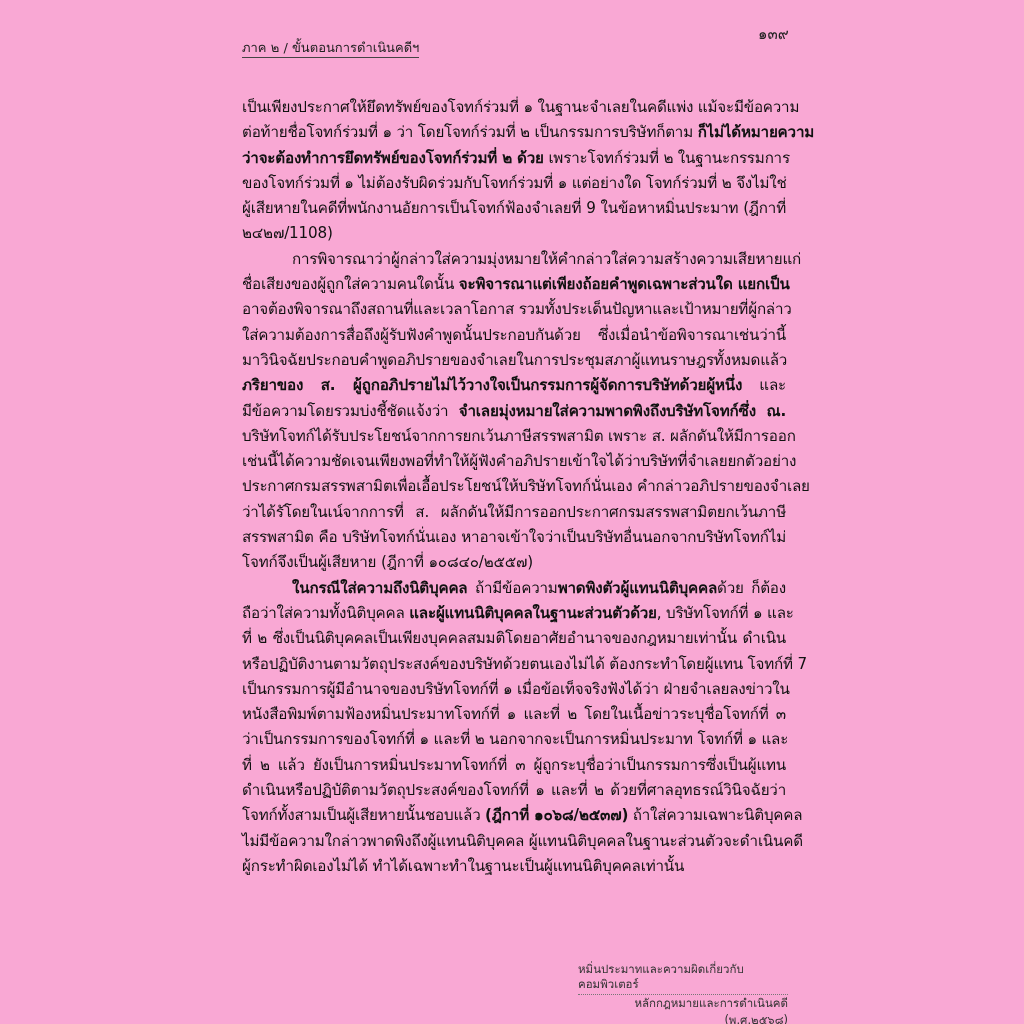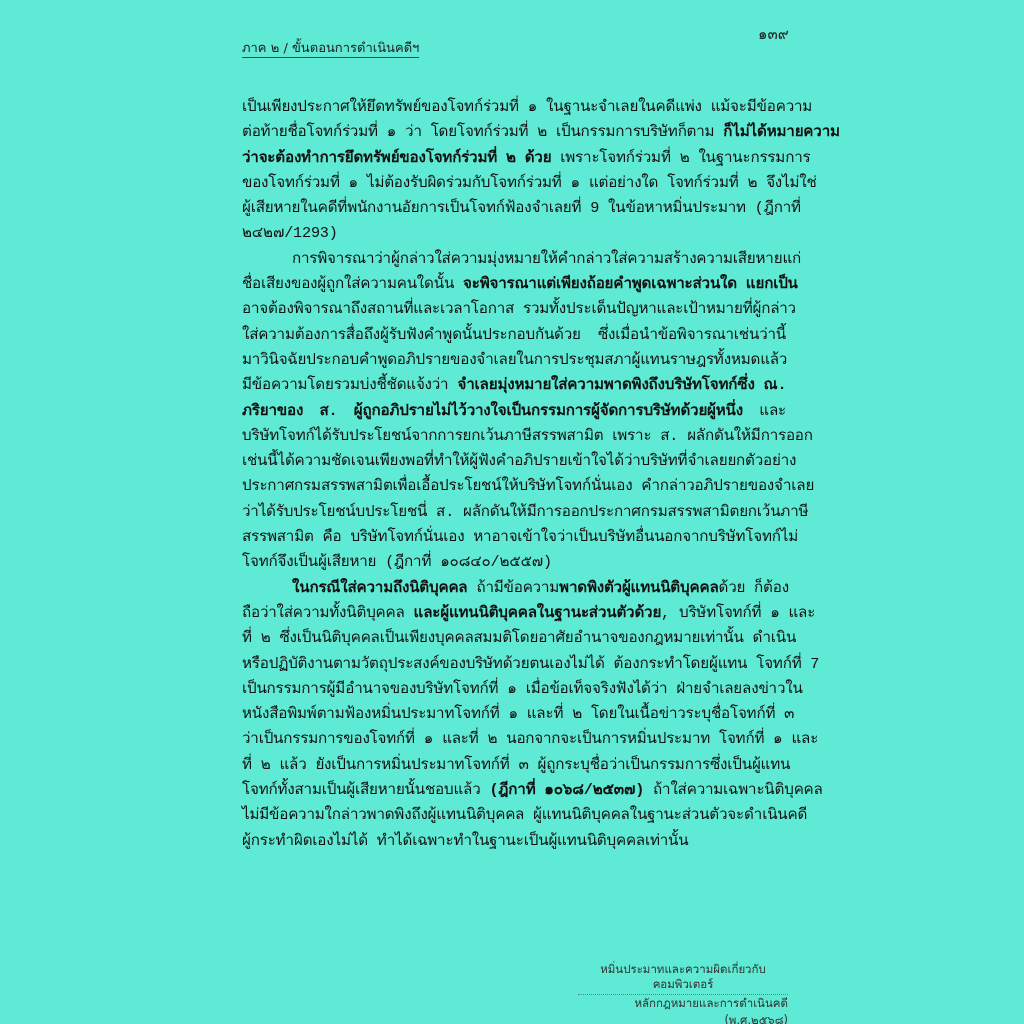--- a/index.html
+++ b/index.html
@@ -1,66 +1,67 @@
 <!DOCTYPE html>
 <html><head>
 <meta charset="utf-8">
 <style>
   html, body { margin: 0; padding: 0; background: #ffffff; }
   body { width: 1024px; height: 1024px; position: relative; overflow: hidden;
          font-family: "DejaVu Sans", "Liberation Sans", sans-serif; color: #111; }
-  .page { position: absolute; left: 0; top: 0; width: 1024px; height: 1024px; background: #5eead4; }
+  .page { position: absolute; left: 0; top: 0; width: 1024px; height: 1024px; background: #f9a8d4; }
   .running-head { position: absolute; left: 242px; top: 40px; font-size: 13px; color: #222;
                   border-bottom: 1px solid #444; padding-bottom: 1px; line-height: 16px; }
   .page-number { position: absolute; left: 758px; top: 26px; font-size: 15px; color: #222; line-height: 16px; }
-  .body { position: absolute; left: 242px; top: 95px; width: 544px; font-family: Liberation Mono, monospace; }
+  .body { position: absolute; left: 242px; top: 95px; width: 544px; }
   .line { height: 25.3px; line-height: 25.3px; font-size: 15.2px; white-space: nowrap;
           overflow: visible; text-align: justify; text-align-last: justify; letter-spacing: -0.2px; }
   .line.last { text-align-last: left; }
   .line.indent { padding-left: 50px; }
   .b { font-weight: bold; }
   .footer { position: absolute; left: 578px; top: 962px; width: 210px; font-size: 11.5px; color: #333; }
-  .footer .f1 { border-bottom: 1px dotted #777; padding-bottom: 2px; line-height: 15px; text-align: center; }
+  .footer .f1 { border-bottom: 1px dotted #777; padding-bottom: 2px; line-height: 15px; text-align: left; }
   .footer .f2 { line-height: 17px; text-align: right; }
 </style>
 </head>
 <body>
 
 <div class="page">
   <div class="running-head">ภาค ๒ / ขั้นตอนการดำเนินคดีฯ</div>
   <div class="page-number">๑๓๙</div>
 
   <div class="body" id="body-text">
       <div class="line"><span>เป็นเพียงประกาศให้ยึดทรัพย์ของโจทก์ร่วมที่ ๑ ในฐานะจำเลยในคดีแพ่ง แม้จะมีข้อความ</span></div>
       <div class="line"><span>ต่อท้ายชื่อโจทก์ร่วมที่ ๑ ว่า โดยโจทก์ร่วมที่ ๒ เป็นกรรมการบริษัทก็ตาม </span><span class="b">ก็ไม่ได้หมายความ</span></div>
       <div class="line"><span class="b">ว่าจะต้องทำการยึดทรัพย์ของโจทก์ร่วมที่ ๒ ด้วย</span><span> เพราะโจทก์ร่วมที่ ๒ ในฐานะกรรมการ</span></div>
       <div class="line"><span>ของโจทก์ร่วมที่ ๑ ไม่ต้องรับผิดร่วมกับโจทก์ร่วมที่ ๑ แต่อย่างใด โจทก์ร่วมที่ ๒ จึงไม่ใช่</span></div>
       <div class="line"><span>ผู้เสียหายในคดีที่พนักงานอัยการเป็นโจทก์ฟ้องจำเลยที่ 9 ในข้อหาหมิ่นประมาท (ฎีกาที่</span></div>
-      <div class="line last"><span>๒๔๒๗/1293)</span></div>
+      <div class="line last"><span>๒๔๒๗/1108)</span></div>
       <div class="line indent"><span>การพิจารณาว่าผู้กล่าวใส่ความมุ่งหมายให้คำกล่าวใส่ความสร้างความเสียหายแก่</span></div>
       <div class="line"><span>ชื่อเสียงของผู้ถูกใส่ความคนใดนั้น </span><span class="b">จะพิจารณาแต่เพียงถ้อยคำพูดเฉพาะส่วนใด แยกเป็น</span></div>
       <div class="line"><span>อาจต้องพิจารณาถึงสถานที่และเวลาโอกาส รวมทั้งประเด็นปัญหาและเป้าหมายที่ผู้กล่าว</span></div>
       <div class="line"><span>ใส่ความต้องการสื่อถึงผู้รับฟังคำพูดนั้นประกอบกันด้วย ซึ่งเมื่อนำข้อพิจารณาเช่นว่านี้</span></div>
       <div class="line"><span>มาวินิจฉัยประกอบคำพูดอภิปรายของจำเลยในการประชุมสภาผู้แทนราษฎรทั้งหมดแล้ว</span></div>
+      <div class="line"><span class="b">ภริยาของ ส. ผู้ถูกอภิปรายไม่ไว้วางใจเป็นกรรมการผู้จัดการบริษัทด้วยผู้หนึ่ง</span><span> และ</span></div>
       <div class="line"><span>มีข้อความโดยรวมบ่งชี้ชัดแจ้งว่า </span><span class="b">จำเลยมุ่งหมายใส่ความพาดพิงถึงบริษัทโจทก์ซึ่ง ณ.</span></div>
-      <div class="line"><span class="b">ภริยาของ ส. ผู้ถูกอภิปรายไม่ไว้วางใจเป็นกรรมการผู้จัดการบริษัทด้วยผู้หนึ่ง</span><span> และ</span></div>
       <div class="line"><span>บริษัทโจทก์ได้รับประโยชน์จากการยกเว้นภาษีสรรพสามิต เพราะ ส. ผลักดันให้มีการออก</span></div>
       <div class="line"><span>เช่นนี้ได้ความชัดเจนเพียงพอที่ทำให้ผู้ฟังคำอภิปรายเข้าใจได้ว่าบริษัทที่จำเลยยกตัวอย่าง</span></div>
       <div class="line"><span>ประกาศกรมสรรพสามิตเพื่อเอื้อประโยชน์ให้บริษัทโจทก์นั่นเอง คำกล่าวอภิปรายของจำเลย</span></div>
-      <div class="line"><span>ว่าได้รับประโยชน์บประโยชนี่ ส. ผลักดันให้มีการออกประกาศกรมสรรพสามิตยกเว้นภาษี</span></div>
+      <div class="line"><span>ว่าได้รัโดยในเน์จากการที่ ส. ผลักดันให้มีการออกประกาศกรมสรรพสามิตยกเว้นภาษี</span></div>
       <div class="line"><span>สรรพสามิต คือ บริษัทโจทก์นั่นเอง หาอาจเข้าใจว่าเป็นบริษัทอื่นนอกจากบริษัทโจทก์ไม่</span></div>
       <div class="line last"><span>โจทก์จึงเป็นผู้เสียหาย (ฎีกาที่ ๑๐๘๔๐/๒๕๕๗)</span></div>
       <div class="line indent"><span class="b">ในกรณีใส่ความถึงนิติบุคคล</span><span> ถ้ามีข้อความ</span><span class="b">พาดพิงตัวผู้แทนนิติบุคคล</span><span>ด้วย ก็ต้อง</span></div>
       <div class="line"><span>ถือว่าใส่ความทั้งนิติบุคคล </span><span class="b">และผู้แทนนิติบุคคลในฐานะส่วนตัวด้วย</span><span>, บริษัทโจทก์ที่ ๑ และ</span></div>
       <div class="line"><span>ที่ ๒ ซึ่งเป็นนิติบุคคลเป็นเพียงบุคคลสมมติโดยอาศัยอำนาจของกฎหมายเท่านั้น ดำเนิน</span></div>
       <div class="line"><span>หรือปฏิบัติงานตามวัตถุประสงค์ของบริษัทด้วยตนเองไม่ได้ ต้องกระทำโดยผู้แทน โจทก์ที่ 7</span></div>
       <div class="line"><span>เป็นกรรมการผู้มีอำนาจของบริษัทโจทก์ที่ ๑ เมื่อข้อเท็จจริงฟังได้ว่า ฝ่ายจำเลยลงข่าวใน</span></div>
       <div class="line"><span>หนังสือพิมพ์ตามฟ้องหมิ่นประมาทโจทก์ที่ ๑ และที่ ๒ โดยในเนื้อข่าวระบุชื่อโจทก์ที่ ๓</span></div>
       <div class="line"><span>ว่าเป็นกรรมการของโจทก์ที่ ๑ และที่ ๒ นอกจากจะเป็นการหมิ่นประมาท โจทก์ที่ ๑ และ</span></div>
       <div class="line"><span>ที่ ๒ แล้ว ยังเป็นการหมิ่นประมาทโจทก์ที่ ๓ ผู้ถูกระบุชื่อว่าเป็นกรรมการซึ่งเป็นผู้แทน</span></div>
+      <div class="line"><span>ดำเนินหรือปฏิบัติตามวัตถุประสงค์ของโจทก์ที่ ๑ และที่ ๒ ด้วยที่ศาลอุทธรณ์วินิจฉัยว่า</span></div>
       <div class="line"><span>โจทก์ทั้งสามเป็นผู้เสียหายนั้นชอบแล้ว </span><span class="b">(ฎีกาที่ ๑๐๖๘/๒๕๓๗)</span><span> ถ้าใส่ความเฉพาะนิติบุคคล</span></div>
       <div class="line"><span>ไม่มีข้อความใกล่าวพาดพิงถึงผู้แทนนิติบุคคล ผู้แทนนิติบุคคลในฐานะส่วนตัวจะดำเนินคดี</span></div>
       <div class="line last"><span>ผู้กระทำผิดเองไม่ได้ ทำได้เฉพาะทำในฐานะเป็นผู้แทนนิติบุคคลเท่านั้น</span></div>
     </div>
 
   <div class="footer">
     <div class="f1">หมิ่นประมาทและความผิดเกี่ยวกับคอมพิวเตอร์</div>
     <div class="f2">หลักกฎหมายและการดำเนินคดี (พ.ศ.๒๕๖๘)</div>
   </div>
 </div>

